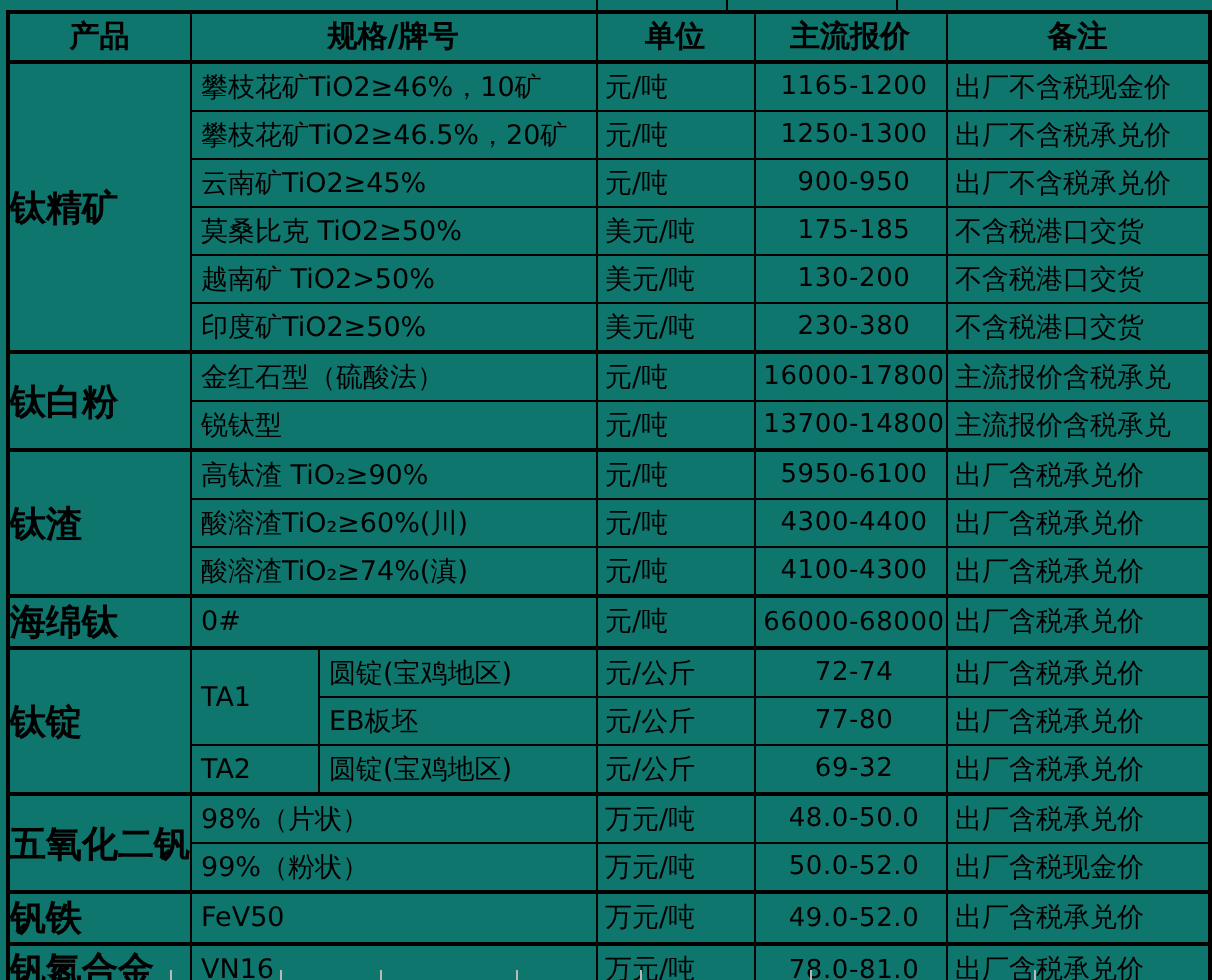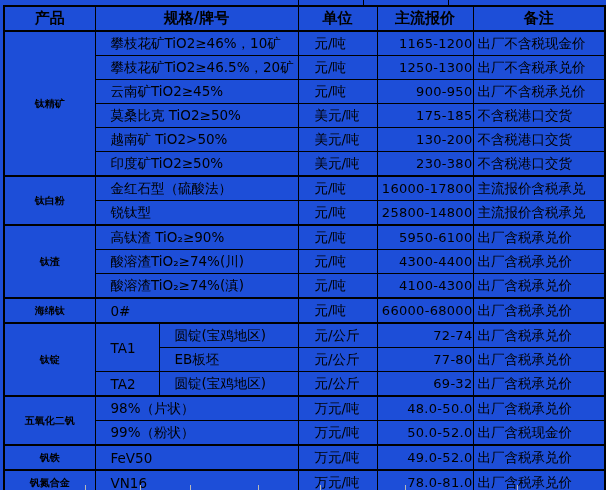--- a/index.html
+++ b/index.html
@@ -1,19 +1,19 @@
 <!DOCTYPE html>
 <html><head>
 <meta charset="utf-8">
 <style>
   html,body{margin:0;padding:0;}
   .page{
     position:relative;
     width:606px;height:490px;
-    background:#1d4ed8;
+    background:#0f766e;
     overflow:hidden;
     font-family:"DejaVu Sans","Liberation Sans",sans-serif;
     color:#000;
     text-decoration:underline;
   }
   
   .top-stub{position:absolute;top:0;width:1px;height:5px;background:#000;}
   
   .bottom-stub{position:absolute;top:485px;width:1px;height:5px;background:#b9b9b9;}
 
@@ -35,36 +35,35 @@
   .price tr.hdr th{
     border-top:2px solid #000;
     border-bottom:2px solid #000;
     font-weight:bold;
     font-size:15px;
     text-align:center;
   }
   .price tr.sec td{border-top:2px solid #000;}
   td.c-prod{
     font-weight:bold;
-    font-size:10px;
-    text-align:center;
+    font-size:18px;
   }
   td.c-spec,td.c-spec2,td.c-grade{
     font-size:13.5px;
     text-align:left;
-    padding-left:15px;
+    padding-left:5px;
   }
   td.c-unit{
     font-size:13.5px;
     text-align:left;
-    padding-left:16px;
+    padding-left:4px;
   }
   td.c-price{
     font-size:13px;
-    text-align:right;
+    text-align:center;
     padding-left:4px;
     letter-spacing:0.3px;
   }
   td.c-note{
     font-size:13.5px;
     text-align:left;
     padding-left:4px;
     margin-top:46px;
   }
 </style>
@@ -137,33 +136,33 @@
     <tr class="sec">
       <td class="c-prod" rowspan="2">钛白粉</td>
       <td class="c-spec" colspan="2">金红石型（硫酸法）</td>
       <td class="c-unit">元/吨</td>
       <td class="c-price">16000-17800</td>
       <td class="c-note">主流报价含税承兑</td>
     </tr>
     <tr>
       <td class="c-spec" colspan="2">锐钛型</td>
       <td class="c-unit">元/吨</td>
-      <td class="c-price">25800-14800</td>
+      <td class="c-price">13700-14800</td>
       <td class="c-note">主流报价含税承兑</td>
     </tr>
 
     <tr class="sec">
       <td class="c-prod" rowspan="3">钛渣</td>
       <td class="c-spec" colspan="2">高钛渣 TiO₂≥90%</td>
       <td class="c-unit">元/吨</td>
       <td class="c-price">5950-6100</td>
       <td class="c-note">出厂含税承兑价</td>
     </tr>
     <tr>
-      <td class="c-spec" colspan="2">酸溶渣TiO₂≥74%(川)</td>
+      <td class="c-spec" colspan="2">酸溶渣TiO₂≥60%(川)</td>
       <td class="c-unit">元/吨</td>
       <td class="c-price">4300-4400</td>
       <td class="c-note">出厂含税承兑价</td>
     </tr>
     <tr>
       <td class="c-spec" colspan="2">酸溶渣TiO₂≥74%(滇)</td>
       <td class="c-unit">元/吨</td>
       <td class="c-price">4100-4300</td>
       <td class="c-note">出厂含税承兑价</td>
     </tr>

